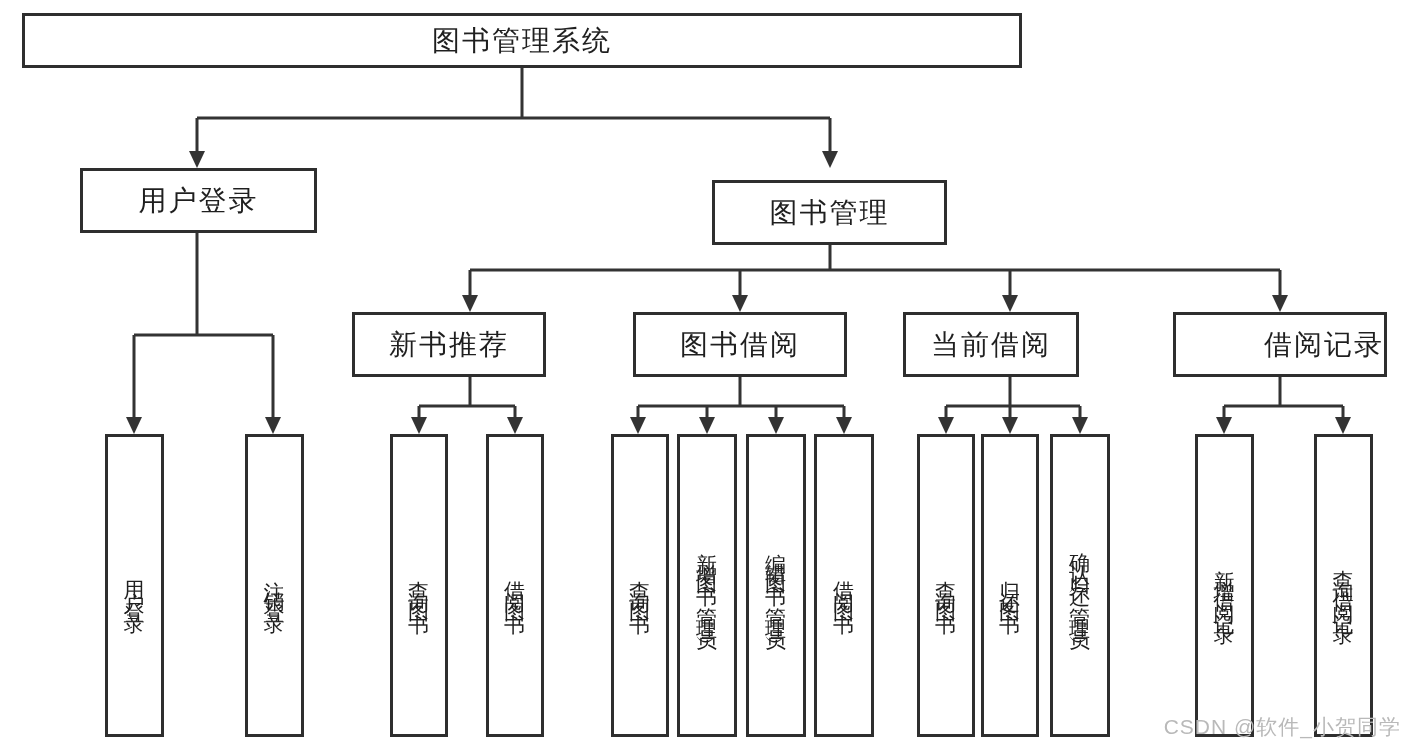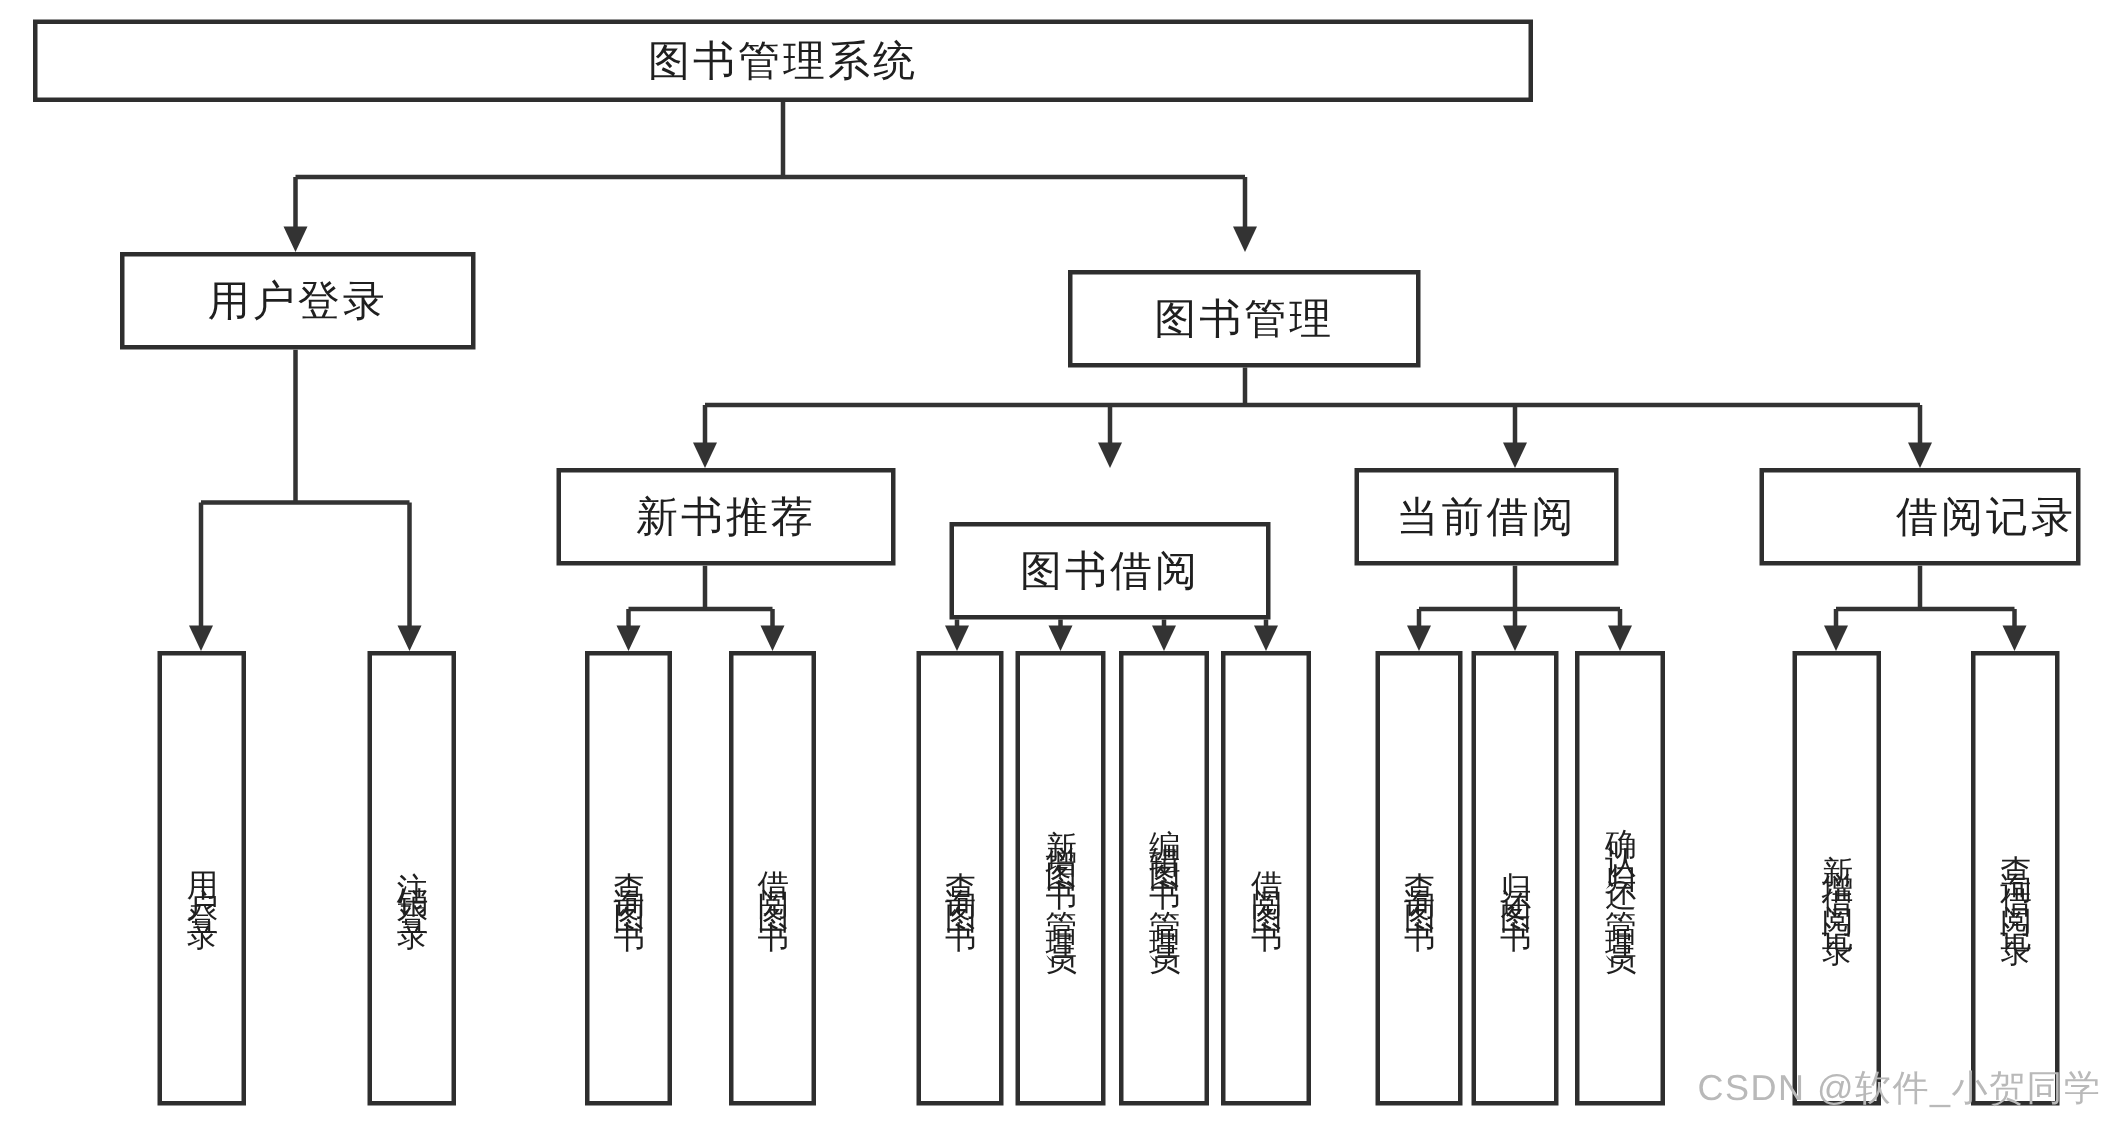--- a/index.html
+++ b/index.html
@@ -53,21 +53,21 @@
     font-size: 21px;
     color: #1f1f1f;
     letter-spacing: 11px;
     line-height: 1;
     white-space: nowrap;
   }
   .watermark {
     position: absolute;
     right: 4px;
     bottom: 6px;
-    font-size: 24px;
+    font-size: 21px;
     color: #b9b9b9;
     letter-spacing: 1px;
     z-index: 2;
     white-space: nowrap;
   }
 </style>
 </head>
 <body>
 
 <div class="stage">
@@ -112,24 +112,24 @@
     <span class="hlabel">图书管理系统</span>
   </div>
 
   <div class="box" style="left:80px; top:168px; width:237px; height:65px;">
     <span class="hlabel">用户登录</span>
   </div>
   <div class="box" style="left:712px; top:168px; width:235px; height:65px;margin-top:12px;">
     <span class="hlabel">图书管理</span>
   </div>
 
-  <div class="box" style="left:371px; top:312px; width:226px; height:65px;">
+  <div class="box" style="left:352px; top:312px; width:194px; height:65px;">
     <span class="hlabel">新书推荐</span>
   </div>
-  <div class="box" style="left:633px; top:312px; width:214px; height:65px;margin-top:36px;">
+  <div class="box" style="left:633px; top:312px; width:214px; height:65px;">
     <span class="hlabel">图书借阅</span>
   </div>
   <div class="box" style="left:903px; top:312px; width:176px; height:65px;">
     <span class="hlabel">当前借阅</span>
   </div>
   <div class="box" style="left:1173px; top:312px; width:214px; height:65px;justify-content:flex-end;">
     <span class="hlabel">借阅记录</span>
   </div>
 
   <div class="box" style="left:105px; top:434px; width:59px; height:303px;">

